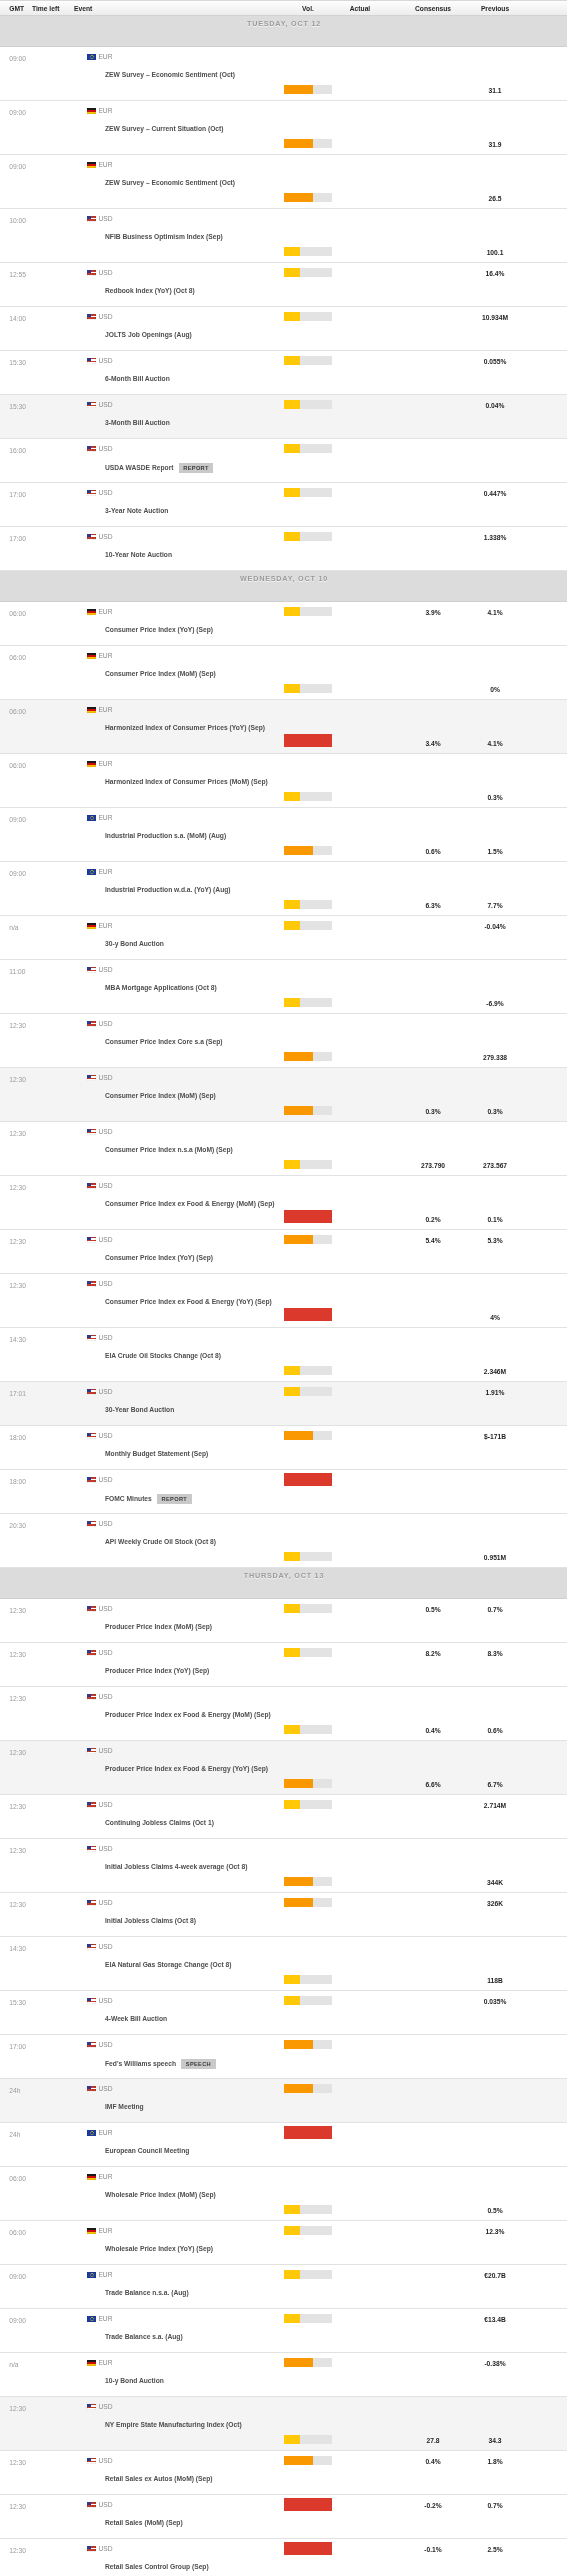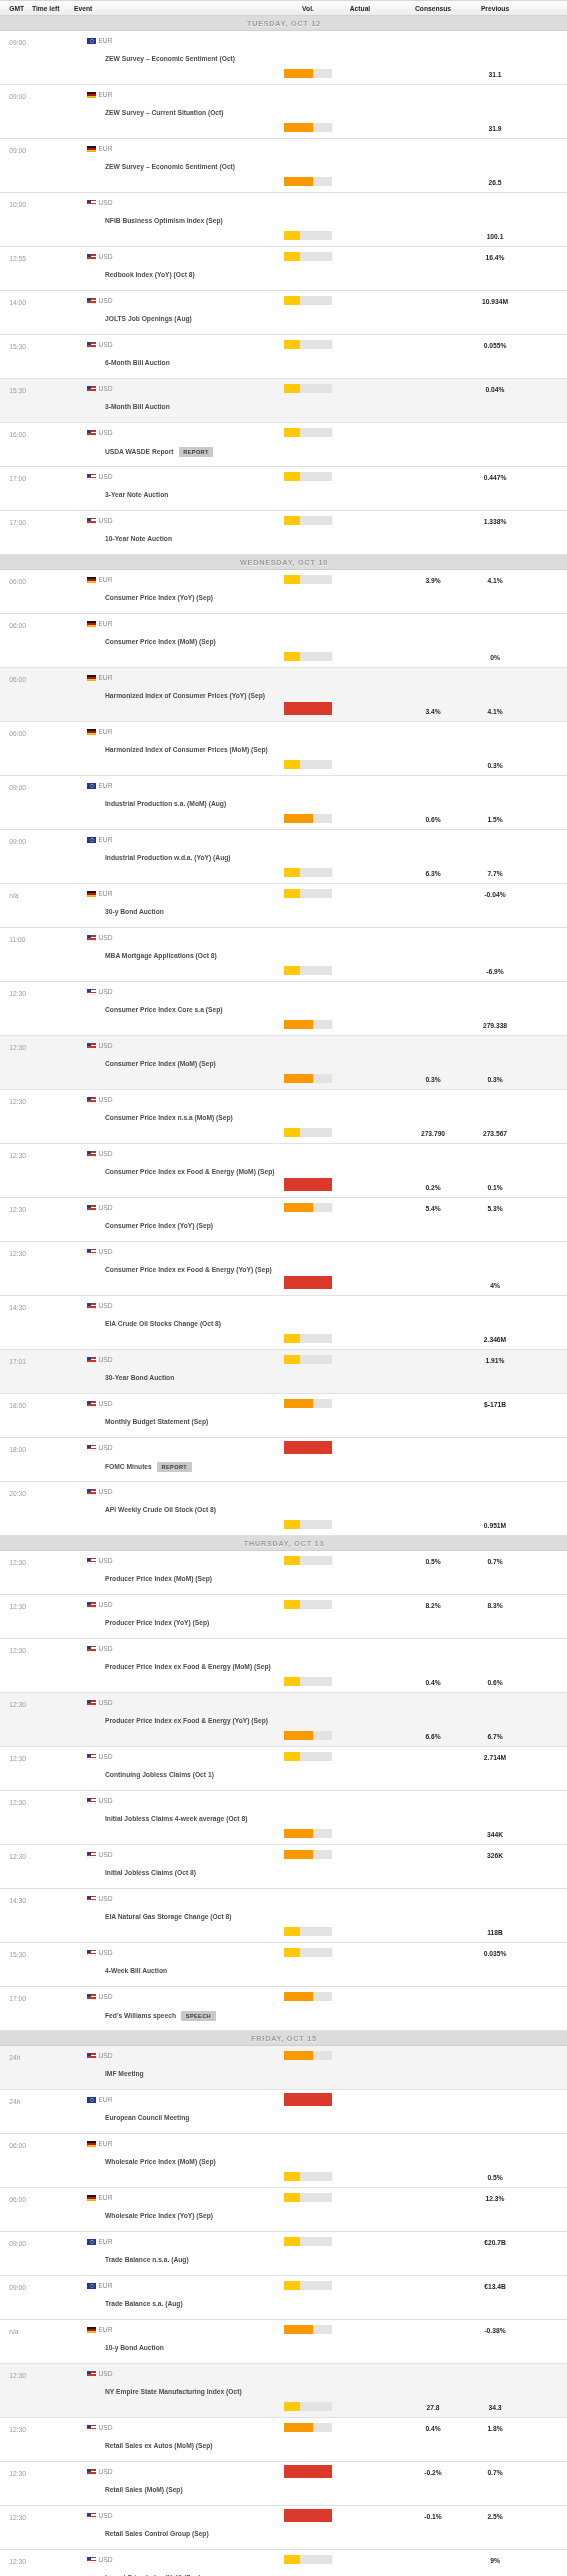--- a/index.html
+++ b/index.html
@@ -15,21 +15,21 @@
   .th{position:absolute;top:3.6px;font-size:6.7px;font-weight:bold;color:#1f1f1f;}
   .th-gmt{left:9.3px;}
   .th-timeleft{left:32px;}
   .th-event{left:74px;}
   .th-vol{left:284px;width:48px;text-align:center;}
   .th-actual{left:329px;width:62px;text-align:center;}
   .th-consensus{left:397px;width:72px;text-align:center;}
   .th-previous{left:459px;width:72px;text-align:center;}
 
   
-  .day-band{height:15px;line-height:16.5px;background:#dcdcdc;border-bottom:0.5px solid #cfcfcf;
+  .day-band{height:31px;line-height:16.5px;background:#dcdcdc;border-bottom:0.5px solid #cfcfcf;
             text-align:center;font-size:7.2px;font-weight:bold;color:#9a9a9a;
             letter-spacing:0.8px;text-shadow:0 0.5px 0 #f3f3f3;box-sizing:border-box;}
 
   
   .row{position:relative;background:#fff;border-bottom:0.5px solid #e2e2e2;box-sizing:border-box;}
   .row--short{height:44px;}
   .row--tall{height:54px;}
   .row--shaded{background:#f4f4f4;}
 
   .time{position:absolute;left:9.3px;top:8.2px;font-size:6.7px;color:#9a9a9a;}
@@ -809,23 +809,20 @@
       <span class="badge--box">SPEECH</span>
     </span>
     <span class="vol vol--medium">
       <span class="fill"></span>
     </span>
     <span class="val val--actual"></span>
     <span class="val val--consensus"></span>
     <span class="val val--previous"></span>
   </div>
 
-  <div class="day-band">
-    <span>FRIDAY, OCT 15</span>
-  </div>
 
   <div class="row row--short row--shaded">
     <span class="time">24h</span>
     <span class="curline">
       <i class="flag flag--us"></i>
       <span class="cur">USD</span>
     </span>
     <span class="event-line">
       <a class="ev">IMF Meeting</a>
 

